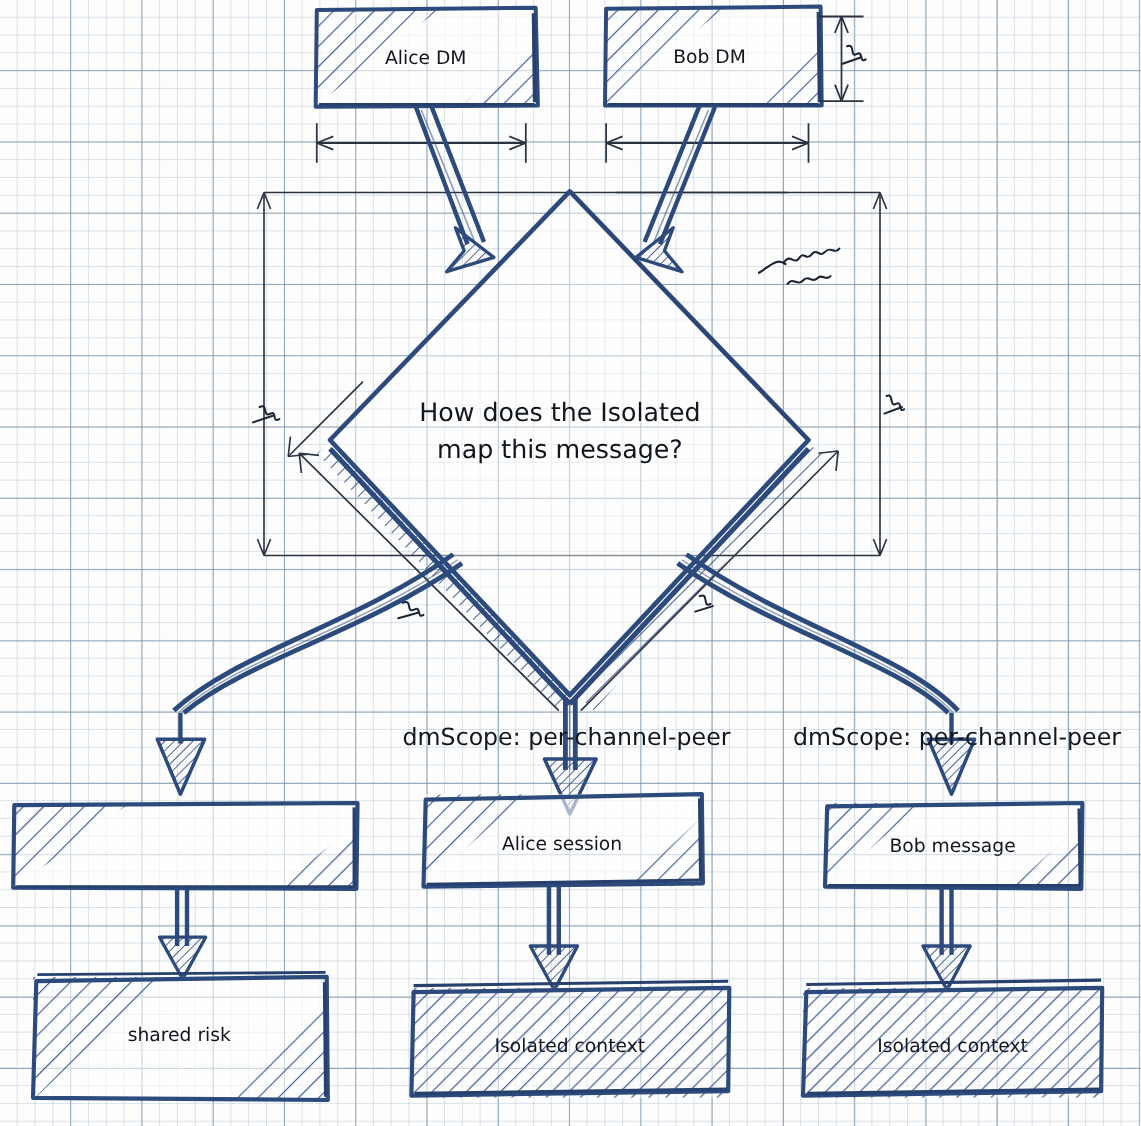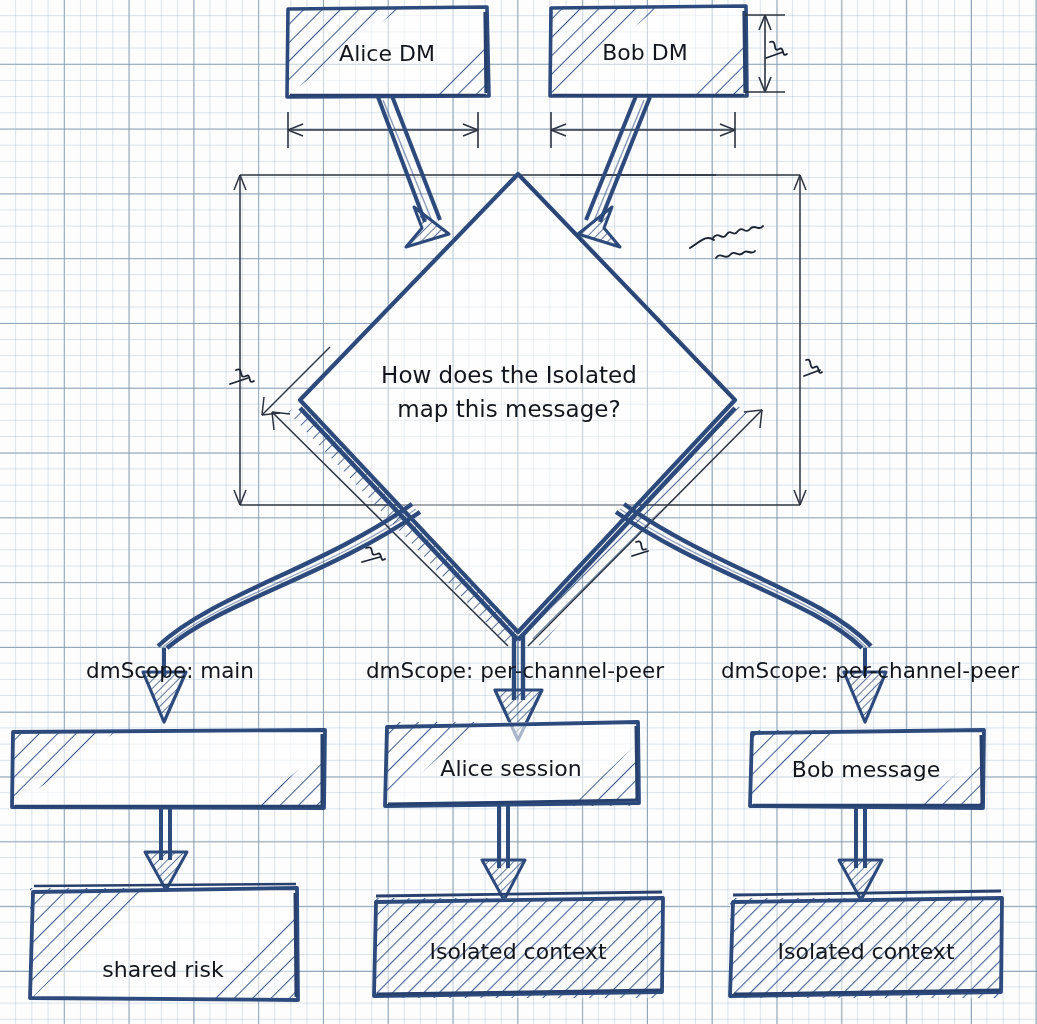--- a/index.html
+++ b/index.html
@@ -28,21 +28,21 @@
   #art{position:absolute;left:0;top:0;width:1037px;height:1024px;}
   .lbl{
     position:absolute;
     color:#12161c;
     font-family:"DejaVu Sans", sans-serif;
     white-space:nowrap;
     text-align:center;
     line-height:1.28;
     pointer-events:none;
   }
-  .lbl.box{font-size:22px;text-align:right;}
+  .lbl.box{font-size:17px;text-align:right;}
   .lbl.dia{font-size:23px;}
   .lbl.edge{font-size:21.5px;}
   .ctr{transform:translate(-50%,-50%);}
 </style>
 </head>
 <body>
 
 <div id="stage">
 
   <svg id="art" viewBox="0 0 1037 1024">
@@ -297,24 +297,23 @@
       <path d="M734,994 L1000,990" stroke="#27406d" stroke-width="2.8" fill="none"></path>
     </g>
   </svg>
 
   <div class="lbl box ctr" style="left:387px;top:54px;">Alice DM</div>
   <div class="lbl box ctr" style="left:645px;top:53px;">Bob DM</div>
 
   <div class="lbl dia ctr" style="left:509px;top:376px;">How does the Isolated</div>
   <div class="lbl dia ctr" style="left:509px;top:410px;">map this message?</div>
 
-  <div class="lbl edge ctr" style="left:170px;top:671px;">dmScope: main</div>
   <div class="lbl edge ctr" style="left:515px;top:671px;">dmScope: per-channel-peer</div>
   <div class="lbl edge ctr" style="left:870px;top:671px;">dmScope: per-channel-peer</div>
 
   <div class="lbl box ctr" style="left:511px;top:769px;">Alice session</div>
   <div class="lbl box ctr" style="left:866px;top:770px;">Bob message</div>
 
-  <div class="lbl box ctr" style="left:163px;top:970px;">shared risk</div>
+  <div class="lbl box ctr" style="left:163px;top:942px;">shared risk</div>
   <div class="lbl box ctr" style="left:518px;top:952px;">Isolated context</div>
   <div class="lbl box ctr" style="left:866px;top:952px;">Isolated context</div>
 
 </div>
 
 </body></html>

